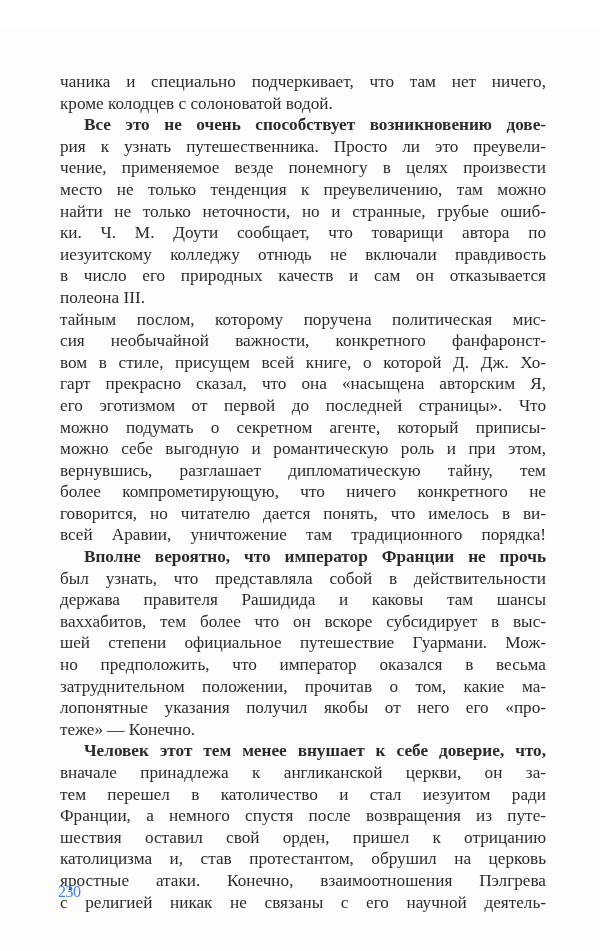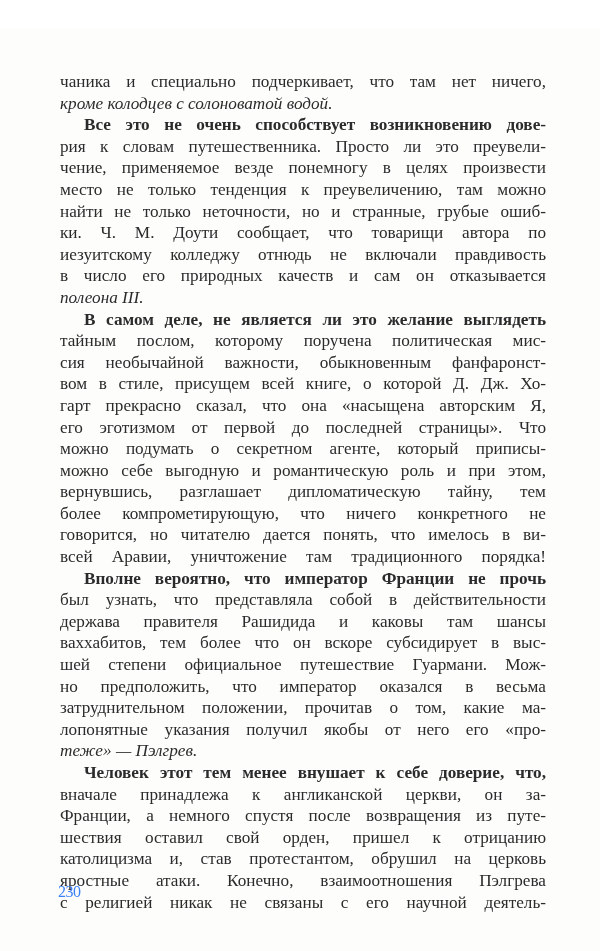--- a/index.html
+++ b/index.html
@@ -40,21 +40,20 @@
     text-align: justify;
     text-align-last: justify;
     overflow: visible;
   }
   .line.indent {
     padding-left: 24px;
     font-weight: bold;
   }
   .line.last {
     text-align-last: left;
-    font-style: italic;
   }
   .page-number {
     position: absolute;
     left: 58px;
     top: 855px;
     font-family: "Liberation Serif", "DejaVu Serif", serif;
     font-size: 16px;
     letter-spacing: -0.5px;
     color: #3b82f6;
   }
@@ -75,60 +74,60 @@
 <div class="page">
   <div class="text-block">
 
     <div>
       <span class="line"><span class="line-inner">чаника и специально подчеркивает, что там нет ничего,</span></span>
       <span class="line last"><span class="line-inner">кроме колодцев с солоноватой водой.</span></span>
     </div>
 
     <div>
       <span class="line indent"><span class="line-inner">Все это не очень способствует возникновению дове-</span></span>
-      <span class="line"><span class="line-inner">рия к словам путешественника. Просто ли это преувели-</span></span>
+      <span class="line"><span class="line-inner">рия к узнать путешественника. Просто ли это преувели-</span></span>
       <span class="line"><span class="line-inner">чение, применяемое везде понемногу в целях произвести</span></span>
       <span class="line"><span class="line-inner">место не только тенденция к преувеличению, там можно</span></span>
       <span class="line"><span class="line-inner">найти не только неточности, но и странные, грубые ошиб-</span></span>
       <span class="line"><span class="line-inner">ки. Ч. М. Доути сообщает, что товарищи автора по</span></span>
       <span class="line"><span class="line-inner">иезуитскому колледжу отнюдь не включали правдивость</span></span>
       <span class="line"><span class="line-inner">в число его природных качеств и сам он отказывается</span></span>
       <span class="line last"><span class="line-inner">полеона III.</span></span>
     </div>
 
     <div>
-      <span class="line indent"><span class="line-inner">В самом деле, не является ли это желание выглядеть</span></span>
       <span class="line"><span class="line-inner">тайным послом, которому поручена политическая мис-</span></span>
-      <span class="line"><span class="line-inner">сия необычайной важности, обыкновенным фанфаронст-</span></span>
+      <span class="line"><span class="line-inner">сия необычайной важности, конкретного фанфаронст-</span></span>
       <span class="line"><span class="line-inner">вом в стиле, присущем всей книге, о которой Д. Дж. Хо-</span></span>
       <span class="line"><span class="line-inner">гарт прекрасно сказал, что она «насыщена авторским Я,</span></span>
       <span class="line"><span class="line-inner">его эготизмом от первой до последней страницы». Что</span></span>
       <span class="line"><span class="line-inner">можно подумать о секретном агенте, который приписы-</span></span>
       <span class="line"><span class="line-inner">можно себе выгодную и романтическую роль и при этом,</span></span>
       <span class="line"><span class="line-inner">вернувшись, разглашает дипломатическую тайну, тем</span></span>
       <span class="line"><span class="line-inner">более компрометирующую, что ничего конкретного не</span></span>
       <span class="line"><span class="line-inner">говорится, но читателю дается понять, что имелось в ви-</span></span>
       <span class="line"><span class="line-inner">всей Аравии, уничтожение там традиционного порядка!</span></span>
     </div>
 
     <div>
       <span class="line indent"><span class="line-inner">Вполне вероятно, что император Франции не прочь</span></span>
       <span class="line"><span class="line-inner">был узнать, что представляла собой в действительности</span></span>
       <span class="line"><span class="line-inner">держава правителя Рашидида и каковы там шансы</span></span>
       <span class="line"><span class="line-inner">ваххабитов, тем более что он вскоре субсидирует в выс-</span></span>
       <span class="line"><span class="line-inner">шей степени официальное путешествие Гуармани. Мож-</span></span>
       <span class="line"><span class="line-inner">но предположить, что император оказался в весьма</span></span>
       <span class="line"><span class="line-inner">затруднительном положении, прочитав о том, какие ма-</span></span>
       <span class="line"><span class="line-inner">лопонятные указания получил якобы от него его «про-</span></span>
-      <span class="line last"><span class="line-inner">теже» — Пэлгрев.</span></span>
+      <span class="line last"><span class="line-inner">теже» — Конечно.</span></span>
     </div>
 
     <div>
       <span class="line indent"><span class="line-inner">Человек этот тем менее внушает к себе доверие, что,</span></span>
       <span class="line"><span class="line-inner">вначале принадлежа к англиканской церкви, он за-</span></span>
+      <span class="line"><span class="line-inner">тем перешел в католичество и стал иезуитом ради</span></span>
       <span class="line"><span class="line-inner">Франции, а немного спустя после возвращения из путе-</span></span>
       <span class="line"><span class="line-inner">шествия оставил свой орден, пришел к отрицанию</span></span>
       <span class="line"><span class="line-inner">католицизма и, став протестантом, обрушил на церковь</span></span>
       <span class="line"><span class="line-inner">яростные атаки. Конечно, взаимоотношения Пэлгрева</span></span>
       <span class="line"><span class="line-inner">с религией никак не связаны с его научной деятель-</span></span>
     </div>
 
   </div>
 
   <div class="page-number">230</div>

